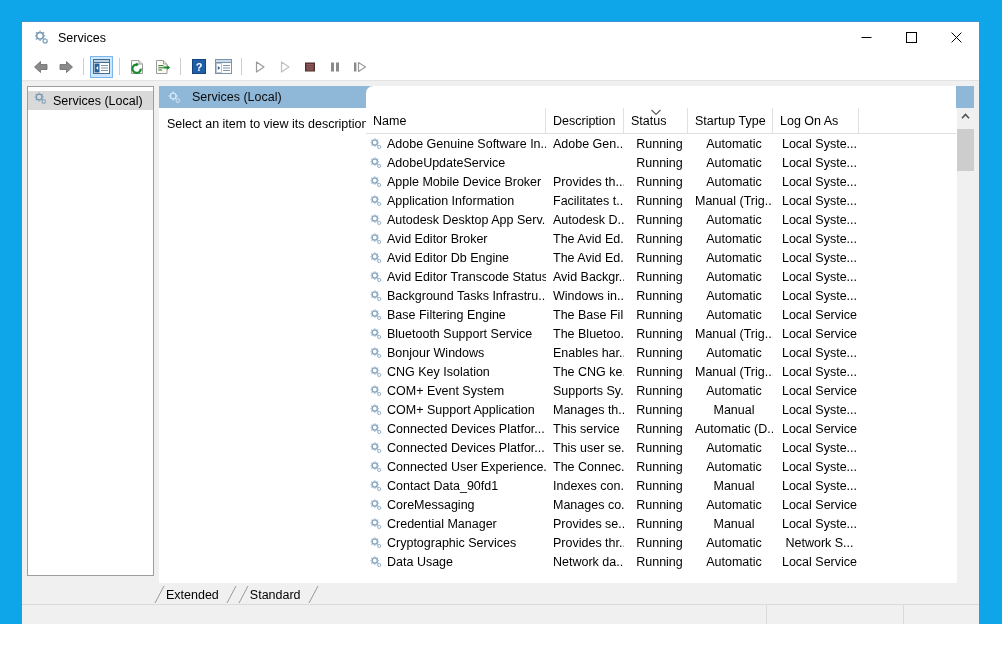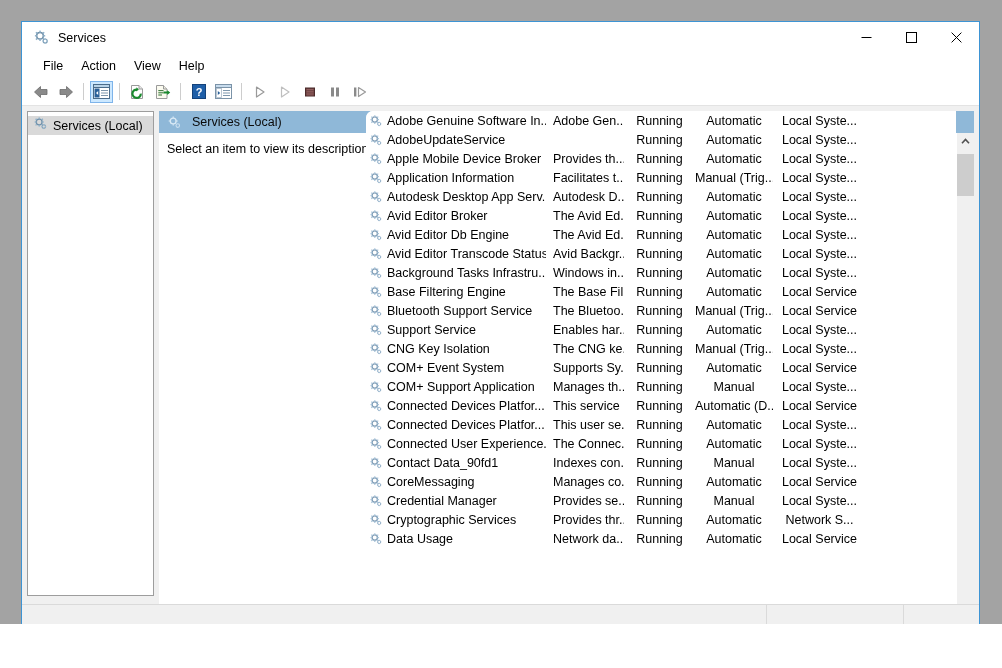--- a/index.html
+++ b/index.html
@@ -5,21 +5,21 @@
   html, body {
     margin: 0;
     padding: 0;
     background: #ffffff;
     font-family: "Liberation Sans", sans-serif;
   }
   #screen {
     position: relative;
     width: 1002px;
     height: 624px;
-    background: #a3a3a3;
+    background: #0ea5e9;
     overflow: hidden;
   }
 
   
   #window {
     position: absolute;
     left: 21px;
     top: 21px;
     width: 959px;
     height: 608px;
@@ -396,26 +396,20 @@
         </div>
         <div class="win-btn close">
           <svg width="11" height="11" viewBox="0 0 11 11">
               <line x1="0.6" y1="0.6" x2="10.4" y2="10.4" stroke="#000" stroke-width="1"></line>
               <line x1="10.4" y1="0.6" x2="0.6" y2="10.4" stroke="#000" stroke-width="1"></line>
             </svg>
         </div>
       </div>
     </div>
 
-    <div class="menubar">
-      <div class="menu-item">File</div>
-      <div class="menu-item">Action</div>
-      <div class="menu-item">View</div>
-      <div class="menu-item">Help</div>
-    </div>
 
     <div class="toolbar">
 
       <div class="tb-btn">
         <svg width="18" height="16" viewBox="0 0 18 16">
           <path d="M8.5 2.5 L2.5 8 L8.5 13.5 L8.5 10.5 L15 10.5 L15 5.5 L8.5 5.5 Z" fill="#8a8a8a" stroke="#6b6b6b" stroke-width="0.8" stroke-linejoin="round"></path>
         </svg>
       </div>
 
       <div class="tb-btn">
@@ -576,20 +570,42 @@
         </div>
 
         <div class="rp-content">
 
           <div class="desc-col">
             <div class="desc-text">Select an item to view its description.</div>
           </div>
 
           <div class="list-panel">
 
+            <div class="list-header">
+              <div class="col-head" style="width:180px">
+                <span>Name</span>
+              </div>
+              <div class="col-head" style="width:78px">
+                <span>Description</span>
+              </div>
+              <div class="col-head" style="width:64px">
+                <span class="sort-chevron">
+                  <svg width="13" height="9" viewBox="0 0 13 9">
+                      <path d="M2 2 L6.5 6.5 L11 2" fill="none" stroke="#5a5a5a" stroke-width="1.1"></path>
+                    </svg>
+                </span>
+                <span>Status</span>
+              </div>
+              <div class="col-head" style="width:85px">
+                <span>Startup Type</span>
+              </div>
+              <div class="col-head" style="width:86px">
+                <span>Log On As</span>
+              </div>
+            </div>
 
             <div class="list-body" id="list-body">
                 <div class="row">
                   <div class="cell name" style="width: 180px;">
                     <svg class="svc-icon" width="14" height="14" viewBox="0 0 17 17">
   <g fill="none" stroke="#7d9ab3" stroke-width="1.6">
                         <circle cx="7" cy="6.8" r="3.2"></circle>
                       </g>
   <g fill="#a8c4da">
     <rect x="6.3" y="1.5" width="1.5" height="2.2"></rect>
@@ -967,21 +983,21 @@
   <g fill="none" stroke="#8aa8c0" stroke-width="1.2">
                         <circle cx="12.3" cy="12.1" r="1.9"></circle>
                       </g>
   <g fill="#b0cade">
     <rect x="11.75" y="9.4" width="1.1" height="1.4"></rect>
     <rect x="11.75" y="13.4" width="1.1" height="1.4"></rect>
     <rect x="9.6" y="11.55" width="1.4" height="1.1"></rect>
     <rect x="13.6" y="11.55" width="1.4" height="1.1"></rect>
   </g>
 </svg>
-                    <span>Support Service</span>
+                    <span>Bonjour Windows</span>
                   </div>
                   <div class="cell" style="width: 78px;">Enables har...</div>
                   <div class="cell" style="width: 64px;">Running</div>
                   <div class="cell" style="width: 85px;">Automatic</div>
                   <div class="cell" style="width: 86px;">Local Syste...</div>
                 </div>
                 <div class="row">
                   <div class="cell name" style="width: 180px;">
                     <svg class="svc-icon" width="14" height="14" viewBox="0 0 17 17">
   <g fill="none" stroke="#7d9ab3" stroke-width="1.6">
@@ -1355,20 +1371,48 @@
             </div>
             <div class="sb-track">
               <div class="sb-thumb" id="sb-thumb" style="height: 42px; top: 4px;"></div>
             </div>
           </div>
 
         </div>
       </div>
     </div>
 
+    <div class="tabs-row">
+      <div class="mmc-tab">
+        <span class="tab-edge left">
+          <svg width="11" height="19" viewBox="0 0 11 19">
+              <path d="M10 1 L1 18" fill="none" stroke="#9a9a9a" stroke-width="1"></path>
+            </svg>
+        </span>
+        <span>Extended</span>
+        <span class="tab-edge right">
+          <svg width="11" height="19" viewBox="0 0 11 19">
+              <path d="M10 1 L1 18" fill="none" stroke="#9a9a9a" stroke-width="1"></path>
+            </svg>
+        </span>
+      </div>
+      <div class="mmc-tab" style="margin-left:10px">
+        <span class="tab-edge left">
+          <svg width="11" height="19" viewBox="0 0 11 19">
+              <path d="M10 1 L1 18" fill="none" stroke="#9a9a9a" stroke-width="1"></path>
+            </svg>
+        </span>
+        <span>Standard</span>
+        <span class="tab-edge right">
+          <svg width="11" height="19" viewBox="0 0 11 19">
+              <path d="M10 1 L1 18" fill="none" stroke="#9a9a9a" stroke-width="1"></path>
+            </svg>
+        </span>
+      </div>
+    </div>
 
     <div class="statusbar">
       <div class="sb-pane fill"></div>
       <div class="sb-pane fixed1"></div>
       <div class="sb-pane fixed2"></div>
     </div>
 
   </div>
 </div>
 

